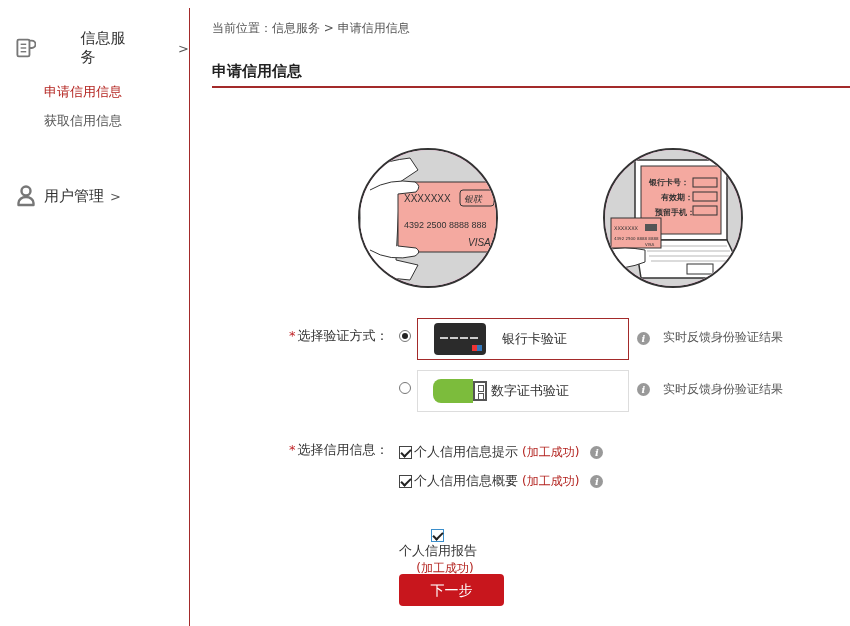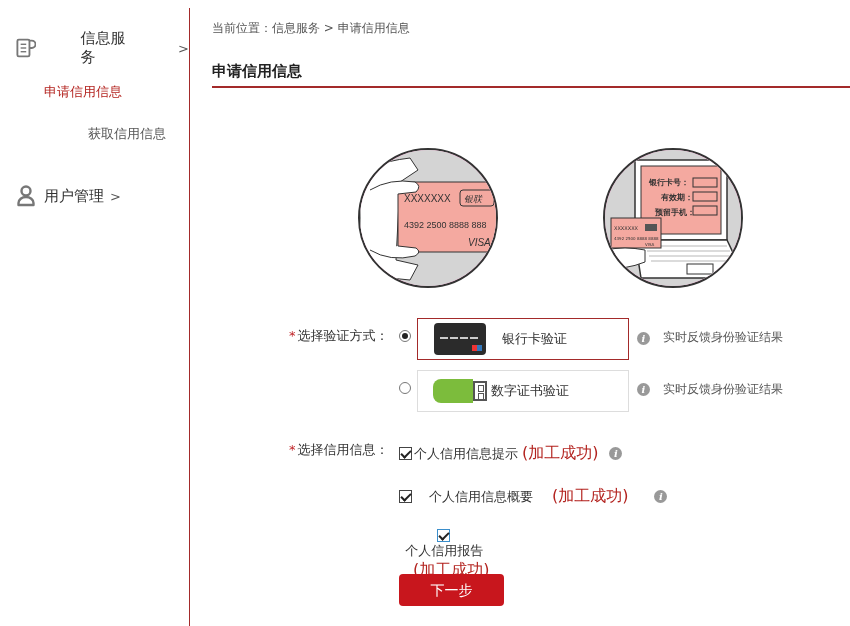--- a/index.html
+++ b/index.html
@@ -45,21 +45,21 @@
   .usb-icon .plug::before { top: 2px; }
   .usb-icon .plug::after { top: 10px; }
 
   .info-icon { position: absolute; width: 13px; height: 13px; border-radius: 50%; background: #999; color: #fff; font-size: 10px; font-style: italic; font-weight: bold; text-align: center; line-height: 13px; font-family: "DejaVu Serif", serif; cursor: pointer; }
   .hint { position: absolute; font-size: 12px; color: #555; }
 
   .check-row { position: absolute; left: 399px; display: flex; align-items: center; font-size: 13px; color: #333; }
   .checkbox { width: 13px; height: 13px; border: 1px solid #444; position: relative; margin-right: 2px; cursor: pointer; background: #fff; }
   .checkbox.blue { border-color: #3a8ecb; }
   .checkbox::after { content: ""; position: absolute; left: 3px; top: 0px; width: 4px; height: 8px; border: solid #222; border-width: 0 2px 2px 0; transform: rotate(45deg); }
-  .status { color: #b3231f; font-size: 16px; margin-left: 4px; }
+  .status { color: #b3231f; font-size: 12px; margin-left: 4px; }
   .check-row .info-inline { position: static; display: inline-block; margin-left: 11px; }
 
   .next-btn { position: absolute; left: 399px; top: 574px; width: 105px; height: 32px; background: #c8161d; border-radius: 4px; color: #fff; font-size: 14px; text-align: center; line-height: 32px; cursor: pointer; }
 </style>
 </head>
 <body>
 
 <div class="sidebar">
   <div class="border-top-gap"></div>
 
@@ -69,21 +69,21 @@
       <line x1="5" y1="7" x2="11" y2="7" stroke="#777" stroke-width="1.5"></line>
       <line x1="5" y1="11" x2="11" y2="11" stroke="#777" stroke-width="1.5"></line>
       <line x1="5" y1="15" x2="11" y2="15" stroke="#777" stroke-width="1.5"></line>
       <path d="M14 3 h3 a4 4 0 0 1 0 8 h-3" fill="none" stroke="#777" stroke-width="2"></path>
     </svg>
     <span class="label">信息服务</span>
     <span class="chev">&gt;</span>
   </div>
 
   <div class="nav-sub active" style="top:83px;">申请信用信息</div>
-  <div class="nav-sub" style="top:125px;margin-left:44px;">获取信用信息</div>
+  <div class="nav-sub" style="top:112px;">获取信用信息</div>
 
   <div class="nav-group" style="top:185px;">
     <svg width="20" height="22" viewBox="0 0 20 22">
       <circle cx="10" cy="6" r="4.5" fill="none" stroke="#777" stroke-width="2.4"></circle>
       <path d="M2.5 20 v-2 a7.5 6 0 0 1 15 0 v2 z" fill="none" stroke="#777" stroke-width="2.4" stroke-linejoin="round"></path>
     </svg>
     <span class="label">用户管理</span>
     <span class="chev">&gt;</span>
   </div>
 </div>
@@ -165,21 +165,21 @@
   <span class="req">*</span><span>选择信用信息：</span>
 </div>
 
 <div class="check-row" style="top:443px;">
   <div class="checkbox"></div>
   <span>个人信用信息提示</span>
   <span class="status">(加工成功)</span>
   <span class="info-icon info-inline">i</span>
 </div>
 
-<div class="check-row" style="top:486px;gap:15px;">
+<div class="check-row" style="top:472px;">
   <div class="checkbox"></div>
   <span>个人信用信息概要</span>
   <span class="status">(加工成功)</span>
   <span class="info-icon info-inline">i</span>
 </div>
 
 <div class="check-row" style="top:529px;flex-direction:column;">
   <div class="checkbox blue"></div>
   <span>个人信用报告</span>
   <span class="status" style="margin-left:14px;">(加工成功)</span>

